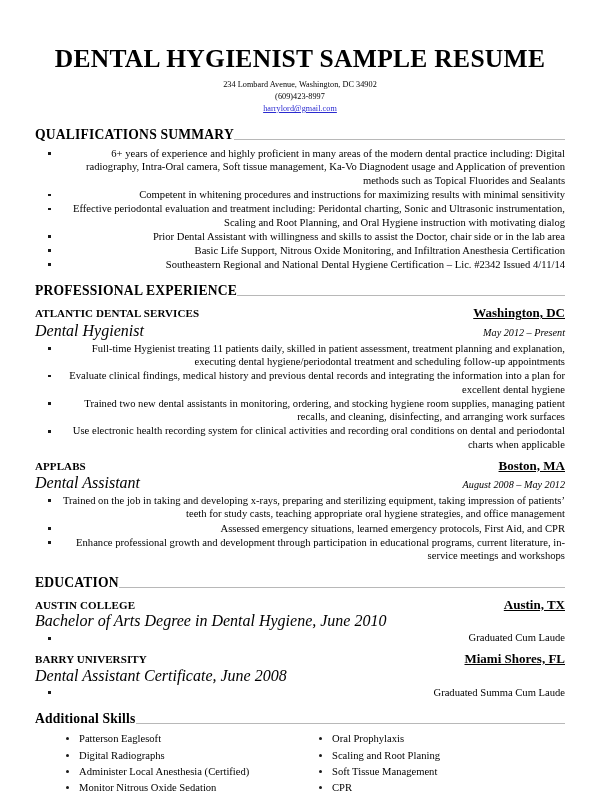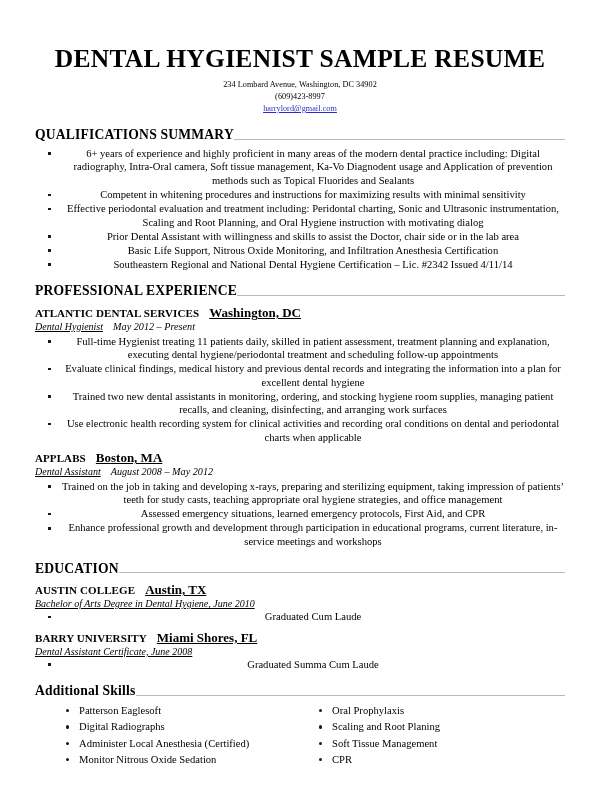--- a/index.html
+++ b/index.html
@@ -72,61 +72,60 @@
     list-style: none;
     margin: 0;
     padding: 0;
   }
   ul.bullets > li {
     position: relative;
     padding-left: 26px;
     font-size: 10.6px;
     line-height: 1.28;
     margin-bottom: 0.5px;
-    text-align: center;
+    text-align: right;
   }
   ul.bullets > li::before {
     content: "";
     position: absolute;
     left: 13px;
     top: 5.5px;
     width: 2.6px;
     height: 2.6px;
     background: #1a1a1a;
   }
 
   
   .entry {
     margin-top: 6px;
   }
   .entry:first-child {
     margin-top: 1px;
   }
   .entry-row {
     display: flex;
-    justify-content: flex-start;
+    justify-content: space-between;
     align-items: baseline;
     line-height: 1.22;
   }
   .org {
     font-size: 11px;
     font-weight: bold;
     letter-spacing: 0.1px;
   }
   .place {
     font-size: 13px;
     font-weight: bold;
     white-space: nowrap;
     padding-left: 10px;
     text-decoration: underline;
   }
   .role {
-    font-size: 10px;
+    font-size: 16px;
     font-style: italic;
-    text-decoration: underline;
   }
   .dates {
     font-size: 10.2px;
     font-style: italic;
     white-space: nowrap;
     padding-left: 10px;
   }
   .entry ul.bullets {
     margin-top: 1px;
   }

